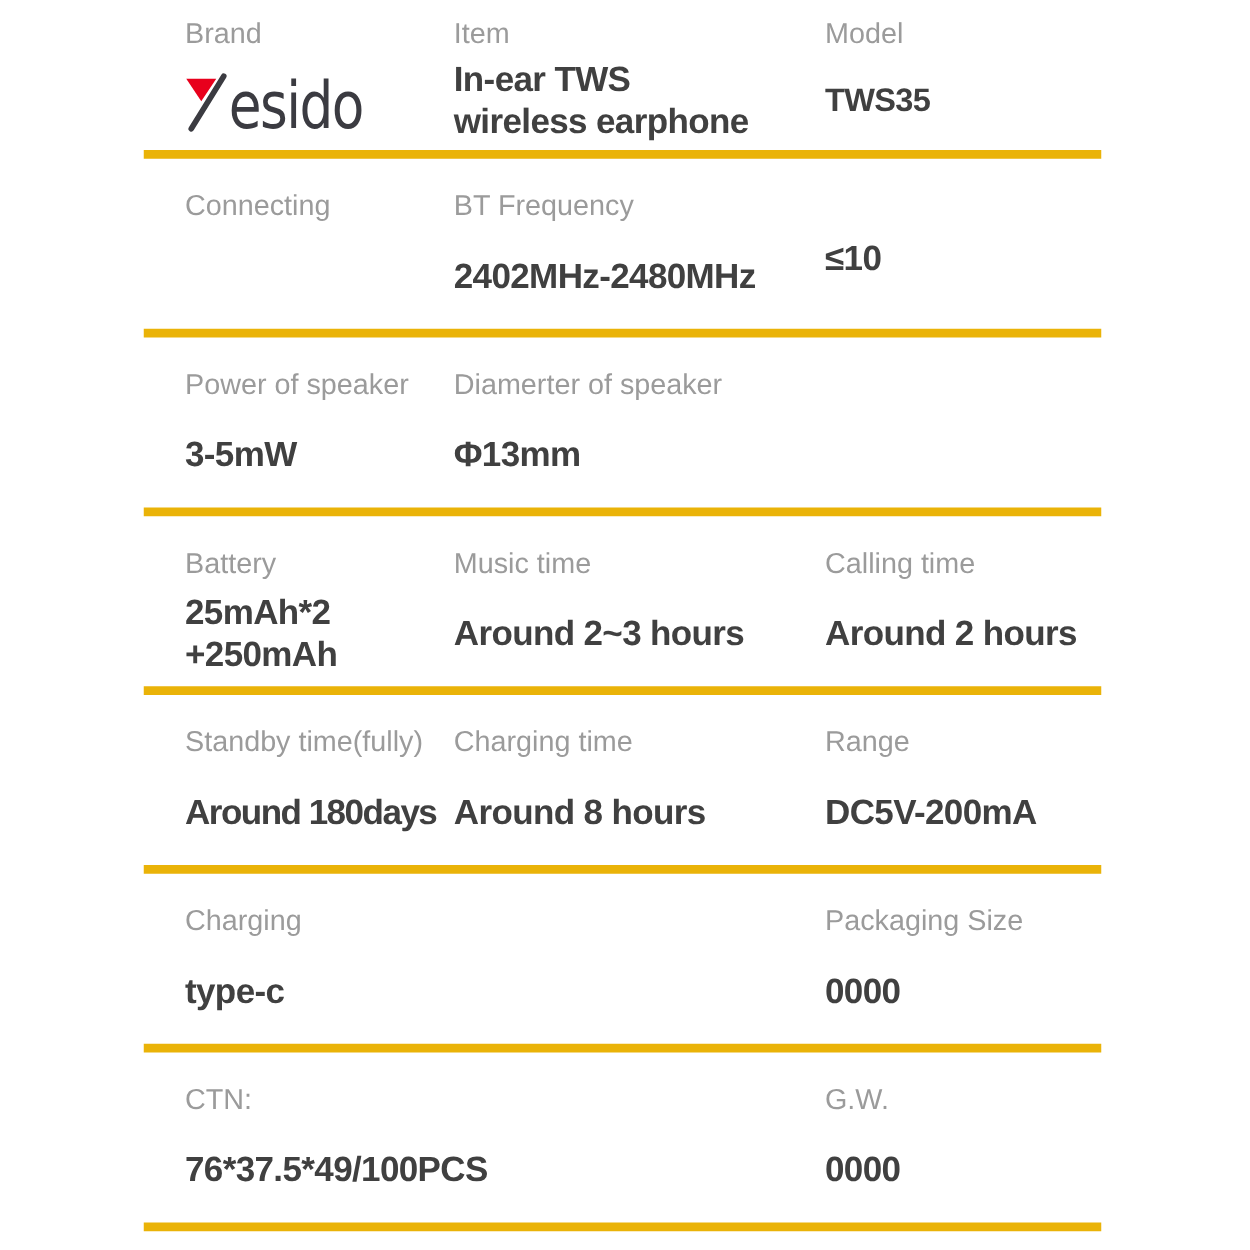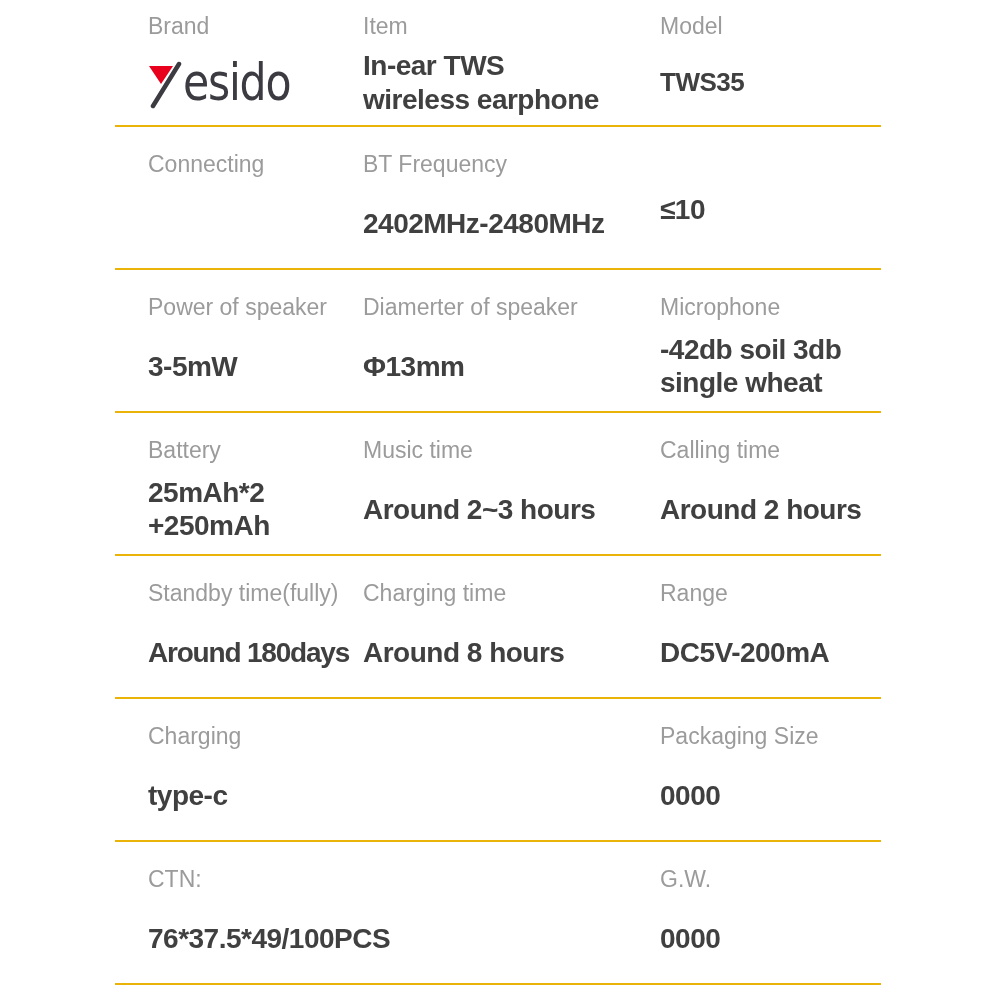--- a/index.html
+++ b/index.html
@@ -15,21 +15,21 @@
     position: absolute;
     left: 115px;
     top: 0;
     width: 766px;
   }
   .row {
     display: grid;
     grid-template-columns: 248px 297px 221px;
     box-sizing: border-box;
     height: 143px;
-    border-bottom: 2px solid #eab308;
+    border-bottom: 7px solid #eab308;
   }
   .row--first {
     height: 127px;
   }
   .cell {
     display: flex;
     flex-direction: column;
     padding-top: 24px;
     min-width: 0;
   }
@@ -62,21 +62,21 @@
   }
   .value--model {
     font-size: 26px;
   }
   .value--tight {
     letter-spacing: -1.2px;
   }
   
   .logo {
     display: flex;
-    align-items: center;
+    align-items: flex-end;
     height: 52px;
   }
   .logo-y {
     width: 34px;
     height: 52px;
     flex: 0 0 auto;
   }
   .logo-text {
     font-family: "DejaVu Sans", sans-serif;
     font-size: 52px;
@@ -145,27 +145,20 @@
       <div class="value-area">
           <div class="value">3-5mW</div>
         </div>
     </div>
     <div class="cell">
       <div class="label">Diamerter of speaker</div>
       <div class="value-area">
           <div class="value">Φ13mm</div>
         </div>
     </div>
-    <div class="cell">
-      <div class="label">Microphone</div>
-      <div class="value-area">
-          <div class="value">-42db soil 3db
-single wheat</div>
-        </div>
-    </div>
   </div>
 
   <div class="row">
     <div class="cell cell--c1">
       <div class="label">Battery</div>
       <div class="value-area">
           <div class="value">25mAh*2
 +250mAh</div>
         </div>
     </div>

